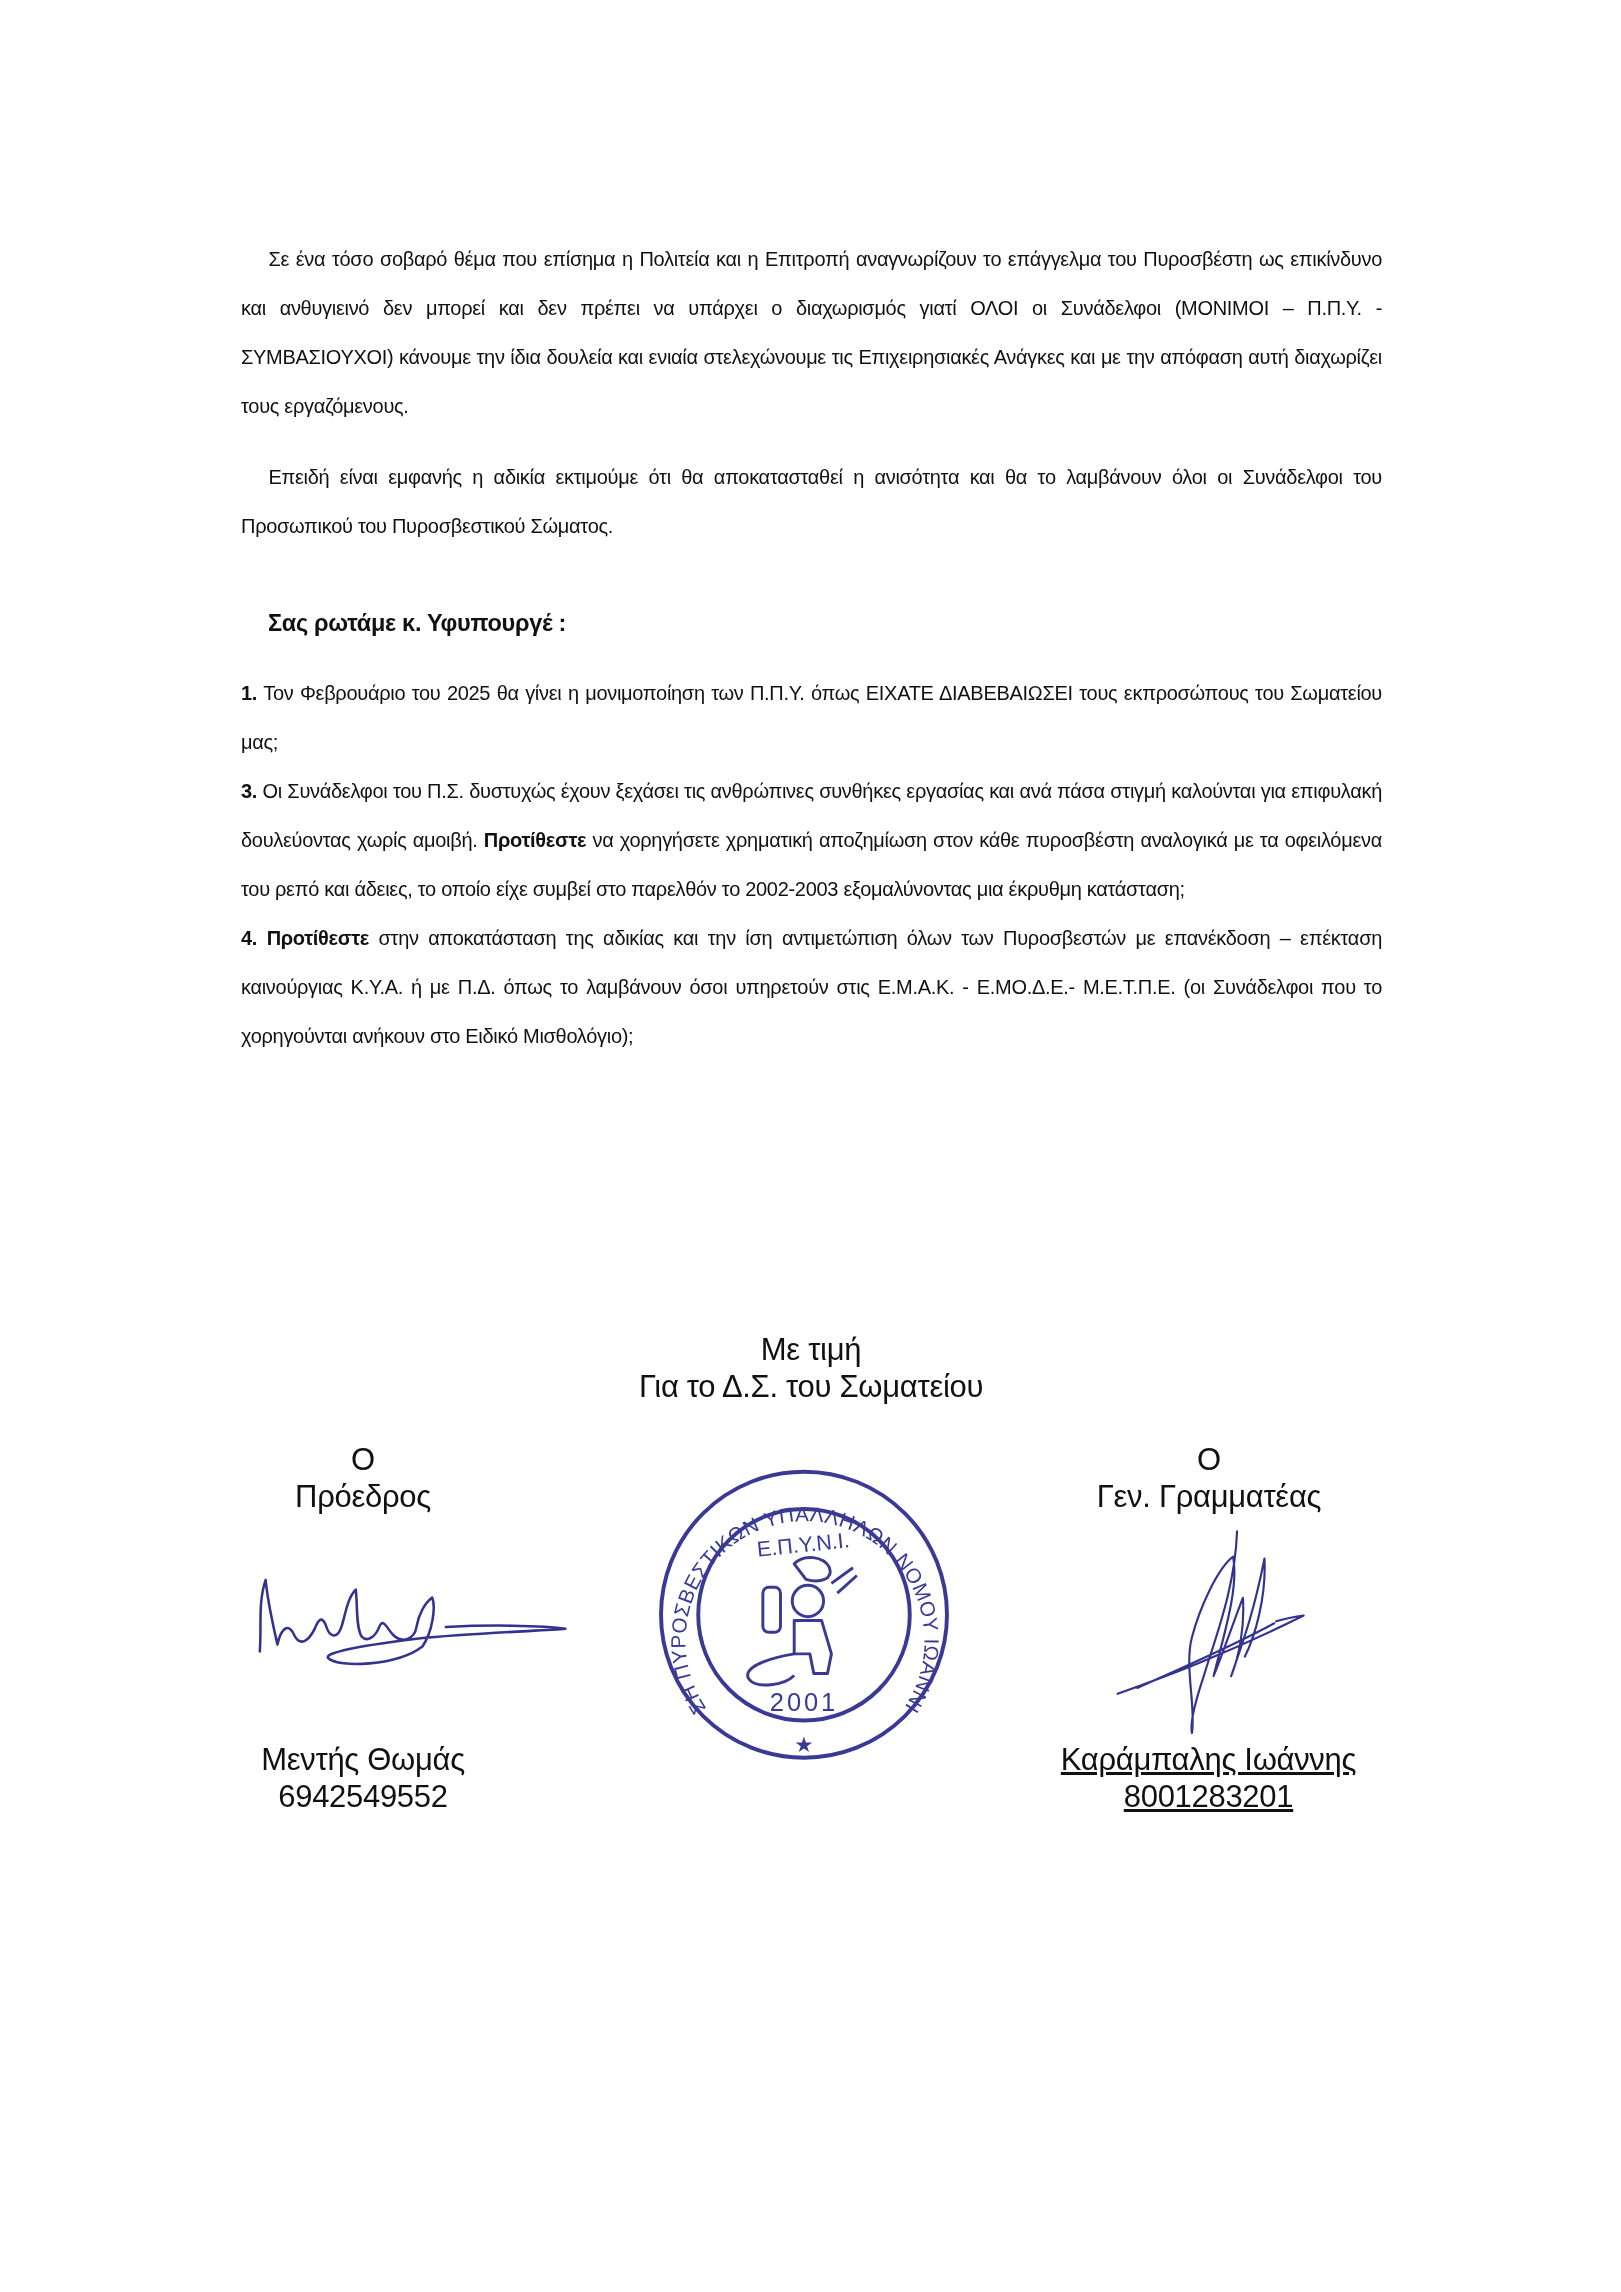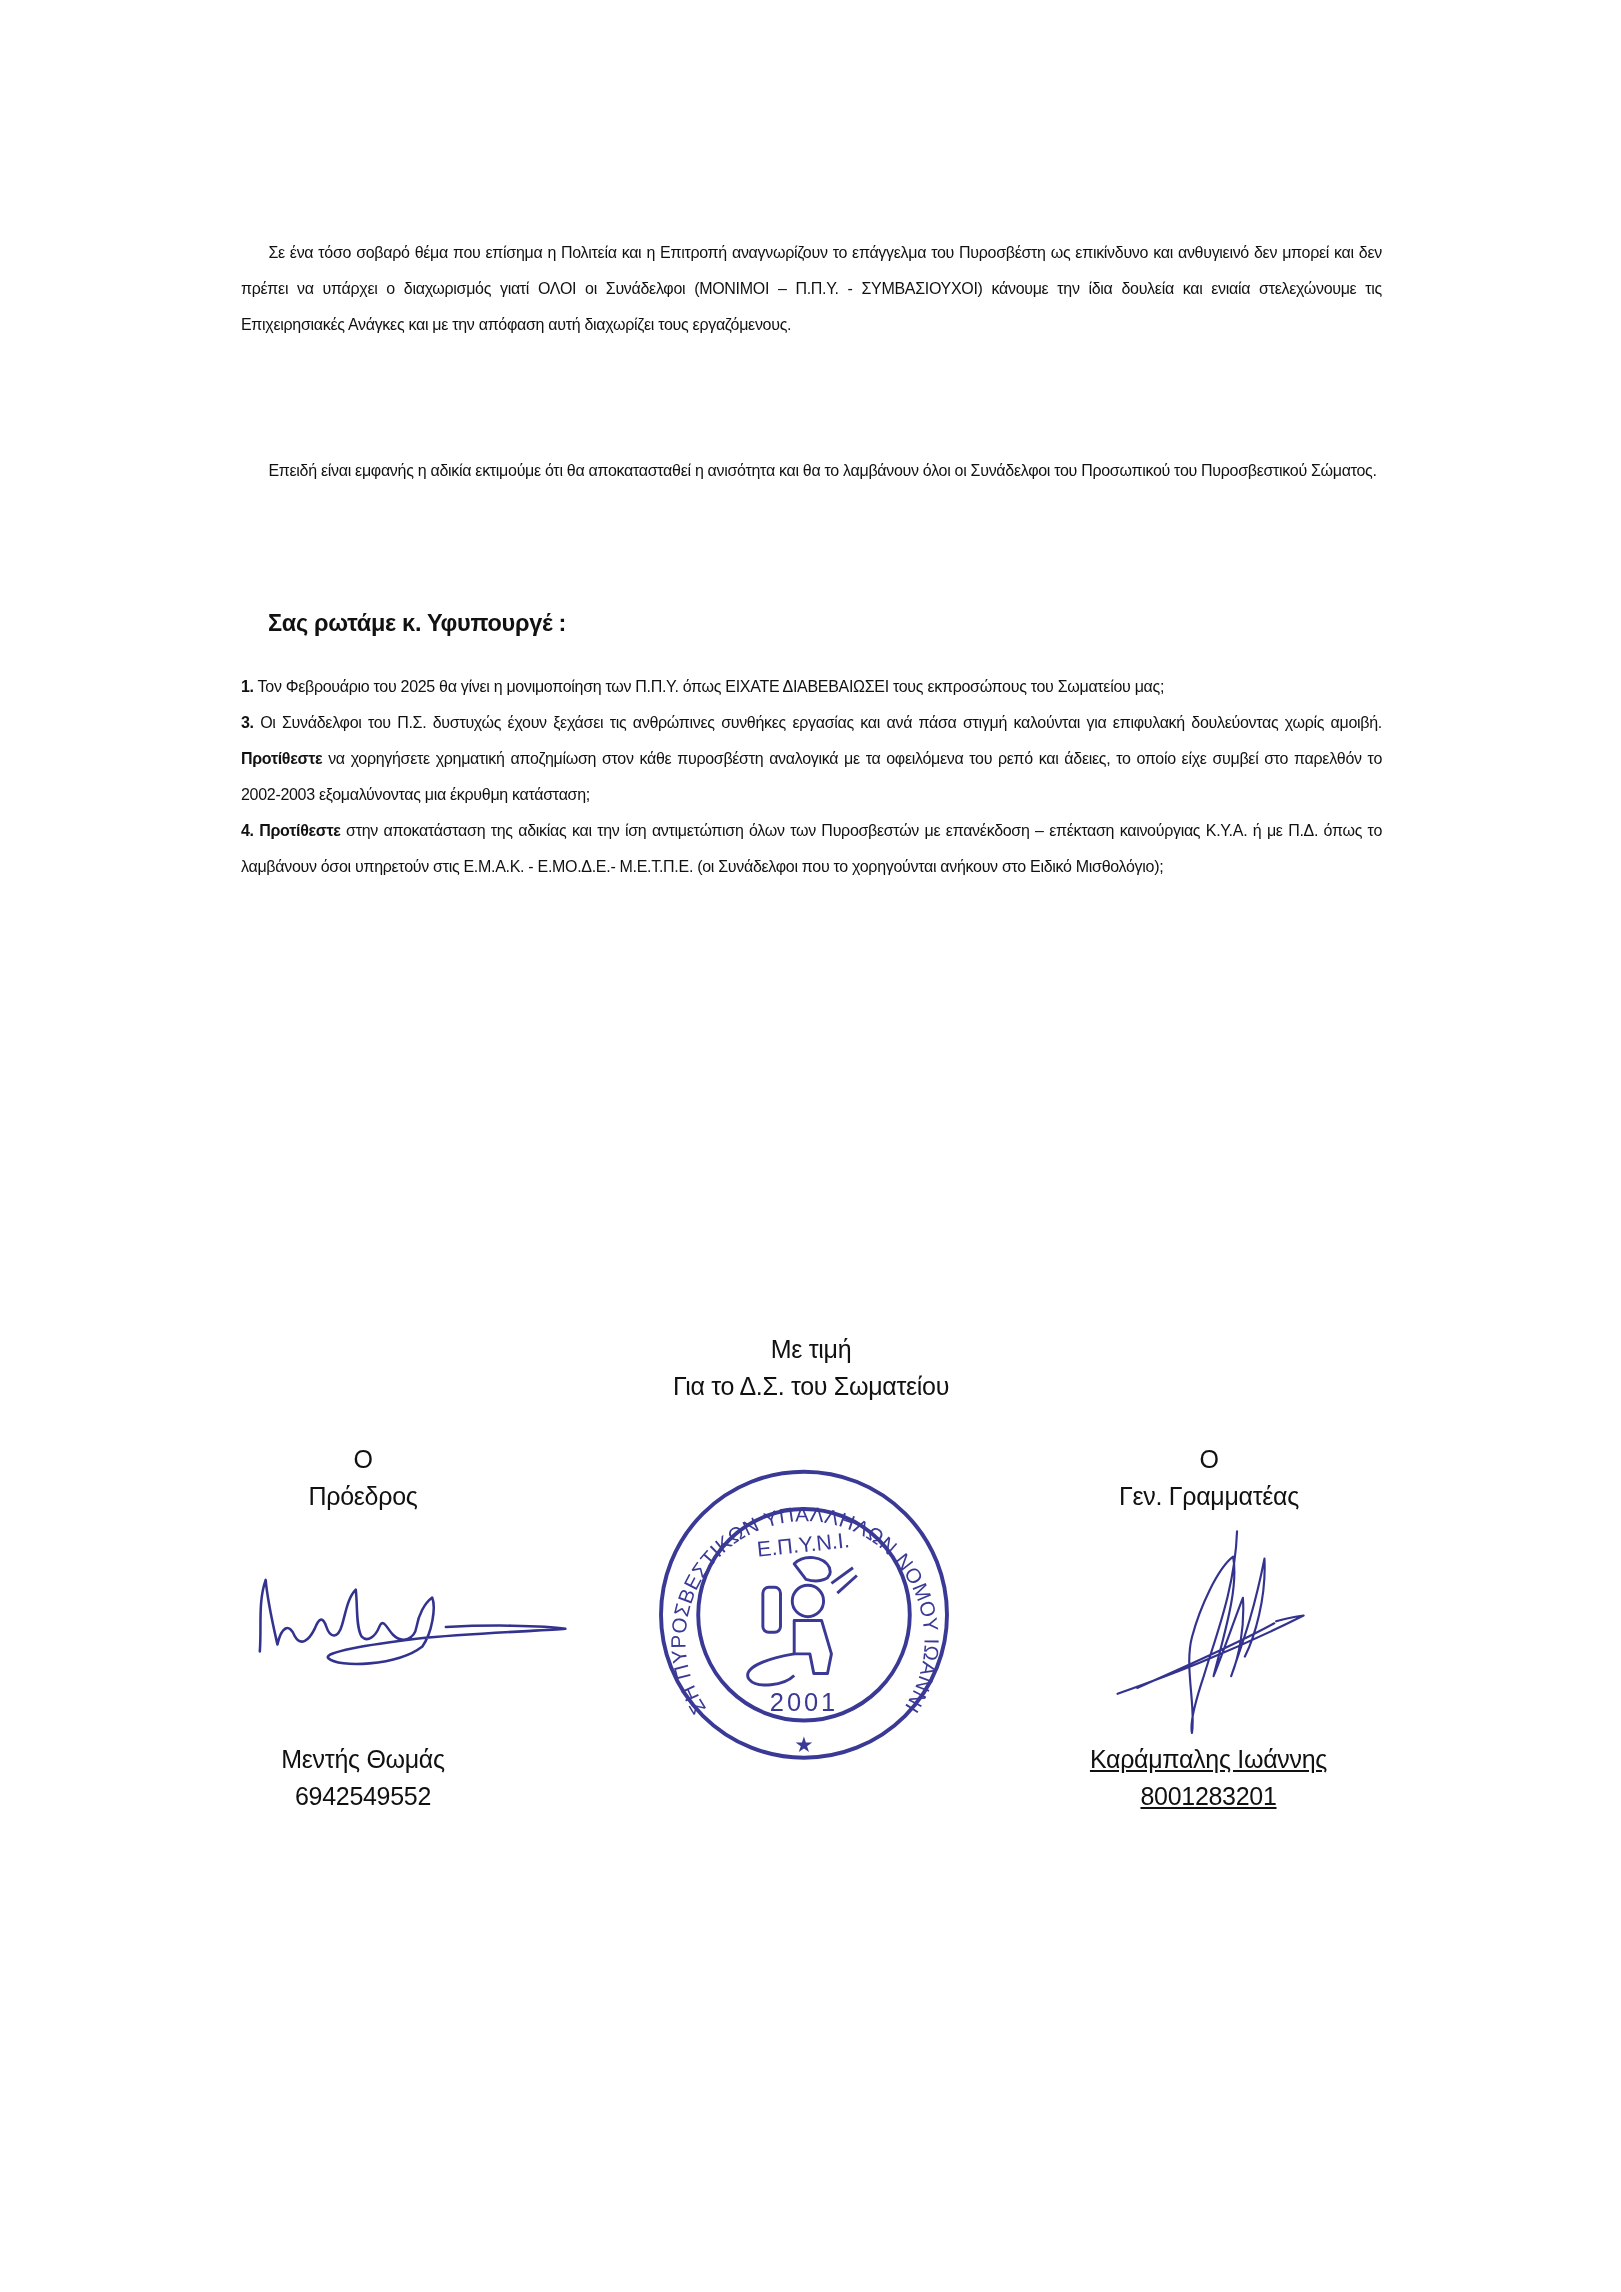--- a/index.html
+++ b/index.html
@@ -1,26 +1,26 @@
 <!DOCTYPE html>
 <html><head>
 <meta charset="utf-8">
 <style>
   html, body { margin: 0; padding: 0; background: #ffffff; }
   body { width: 1621px; height: 2293px; position: relative; overflow: hidden;
          font-family: "Liberation Sans", "DejaVu Sans", sans-serif; color: #111111; }
   .page { position: absolute; left: 0; top: 0; width: 1621px; height: 2293px; background: #ffffff; }
-  .block { position: absolute; left: 241px; width: 1141px; font-size: 16px; line-height: 36px;
+  .block { position: absolute; left: 241px; width: 1141px; font-size: 20px; line-height: 49px;
            text-align: justify; letter-spacing: -0.3px; word-spacing: 0px; }
   .indent { text-indent: 27.4px; }
   .heading { position: absolute; left: 268px; top: 605px; font-size: 23.5px; line-height: 36px;
              font-weight: bold; letter-spacing: -0.3px; }
   .item { margin: 0; }
   .item b { font-weight: bold; }
-  .center { position: absolute; text-align: center; font-size: 25px; line-height: 37px; letter-spacing: -0.3px; }
+  .center { position: absolute; text-align: center; font-size: 31px; line-height: 37px; letter-spacing: -0.3px; }
   .sig-svg { position: absolute; }
   .stamp { position: absolute; left: 647px; top: 1458px; width: 314px; height: 333px; }
 </style>
 </head>
 <body>
 
 <div class="page">
 
   <div class="block indent" style="top:235px;">Σε ένα τόσο σοβαρό θέμα που επίσημα η Πολιτεία και η Επιτροπή αναγνωρίζουν το επάγγελμα του Πυροσβέστη ως επικίνδυνο και ανθυγιεινό δεν μπορεί και δεν πρέπει να υπάρχει ο διαχωρισμός γιατί ΟΛΟΙ οι Συνάδελφοι (ΜΟΝΙΜΟΙ – Π.Π.Υ. - ΣΥΜΒΑΣΙΟΥΧΟΙ) κάνουμε την ίδια δουλεία και ενιαία στελεχώνουμε τις Επιχειρησιακές Ανάγκες και με την απόφαση αυτή διαχωρίζει τους εργαζόμενους.</div>
 

